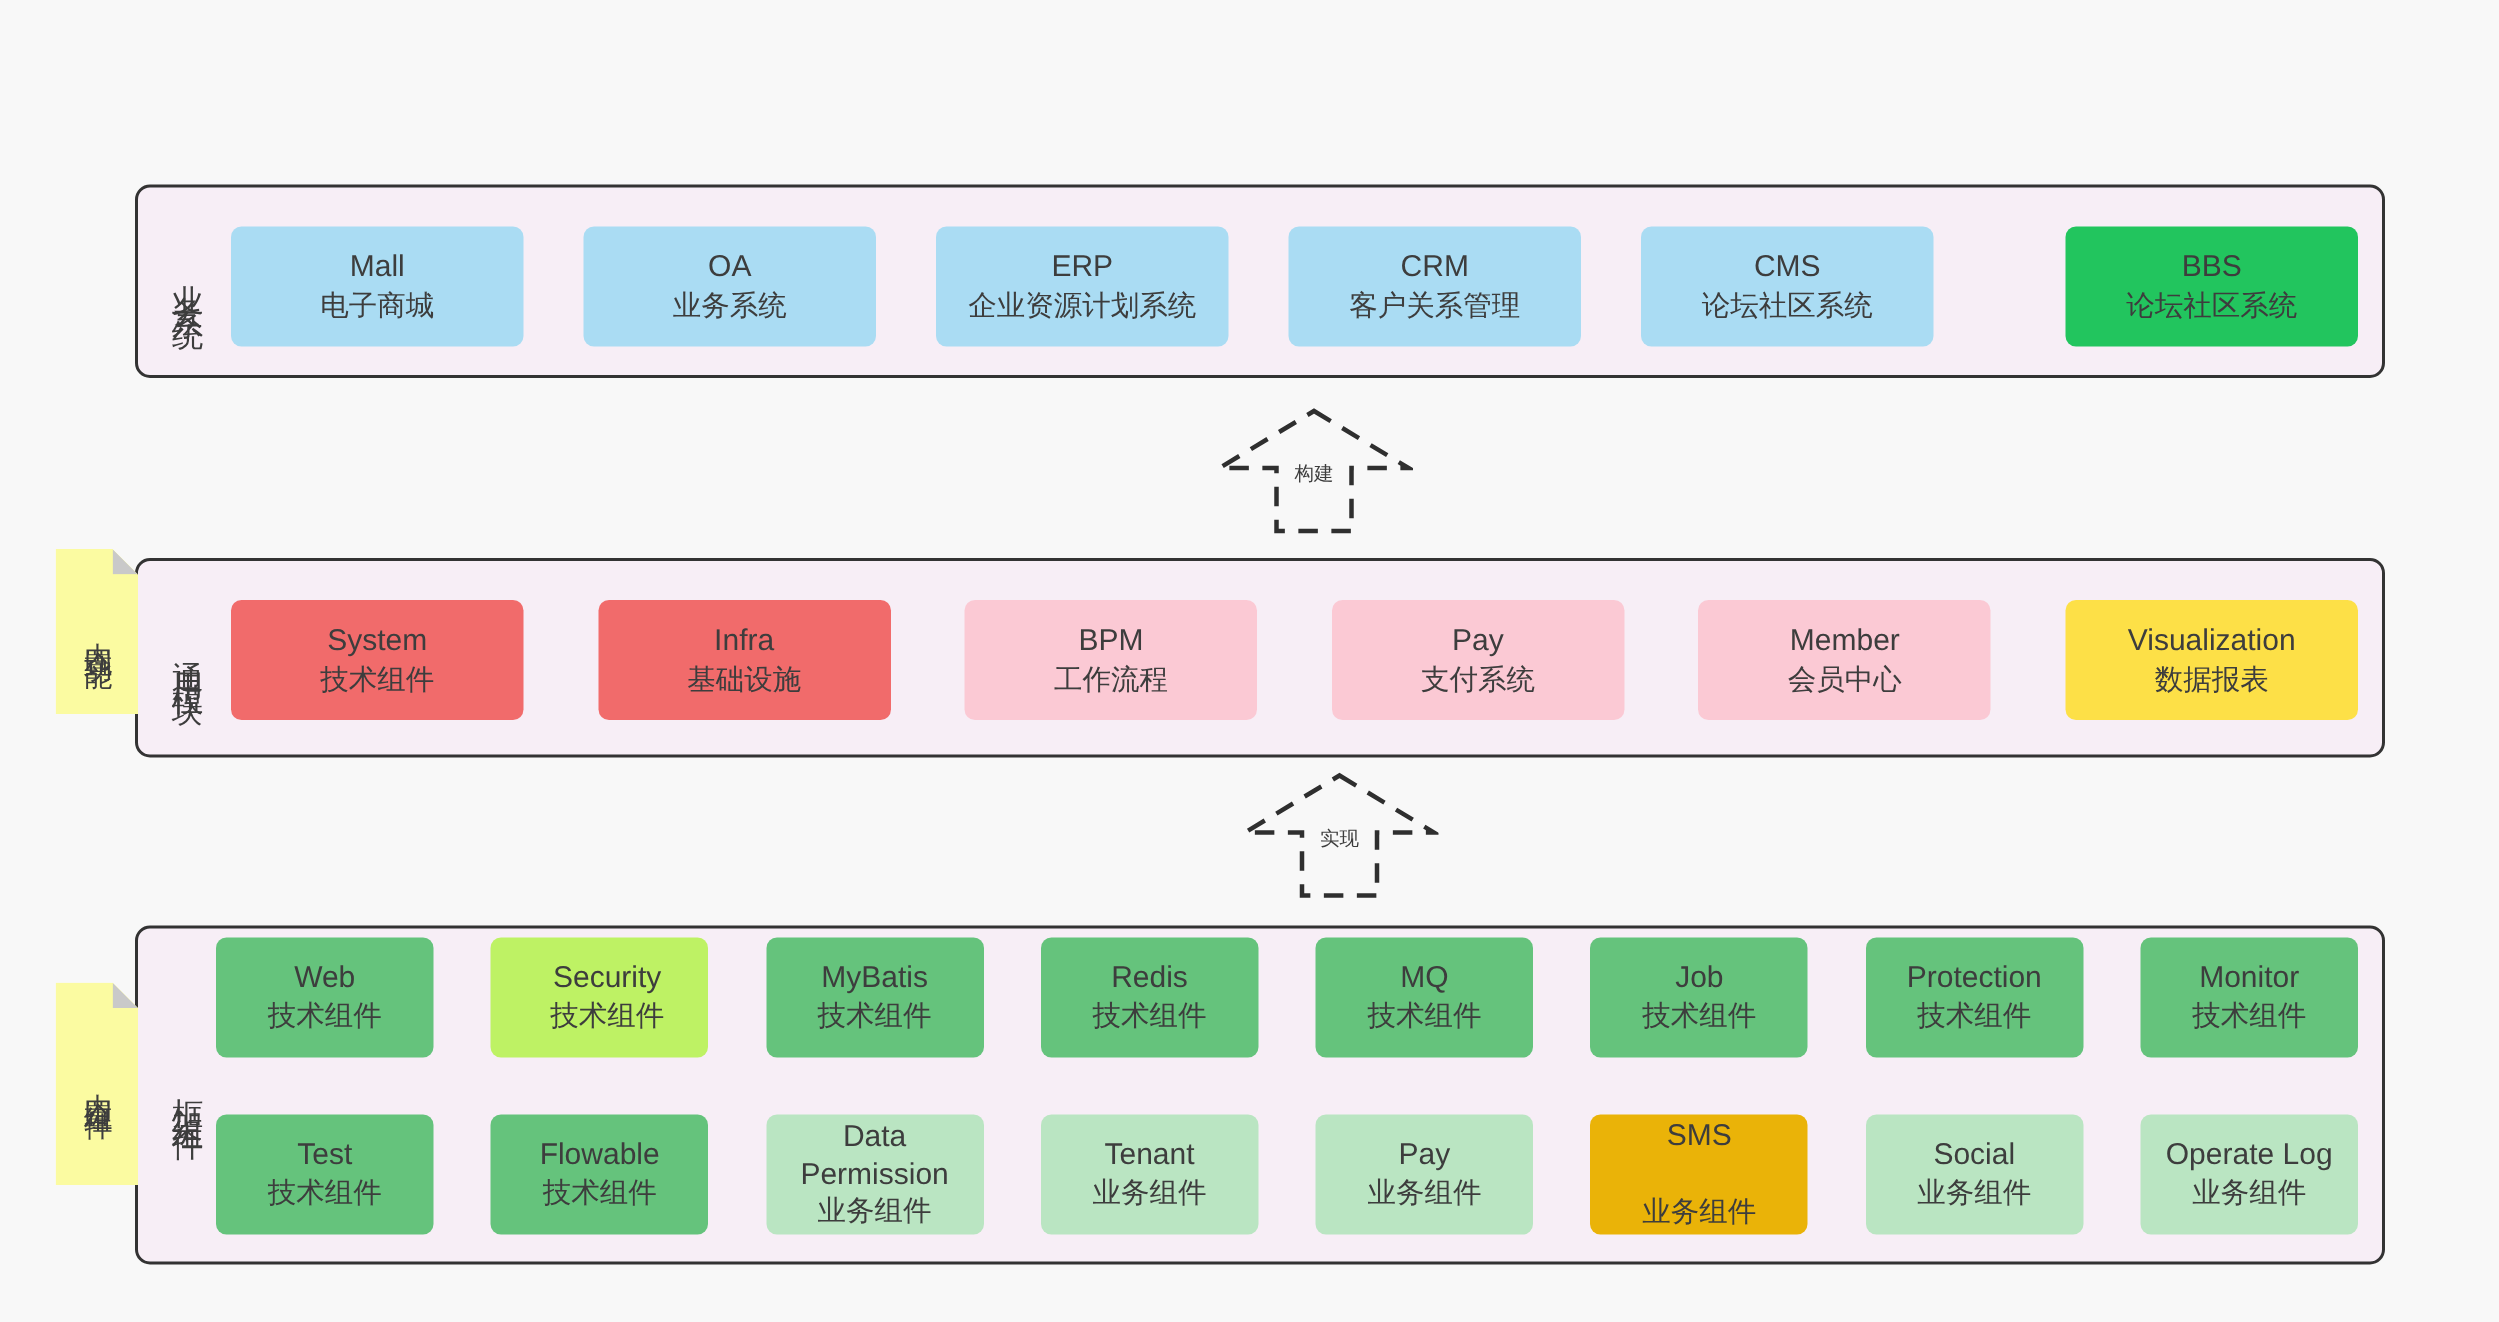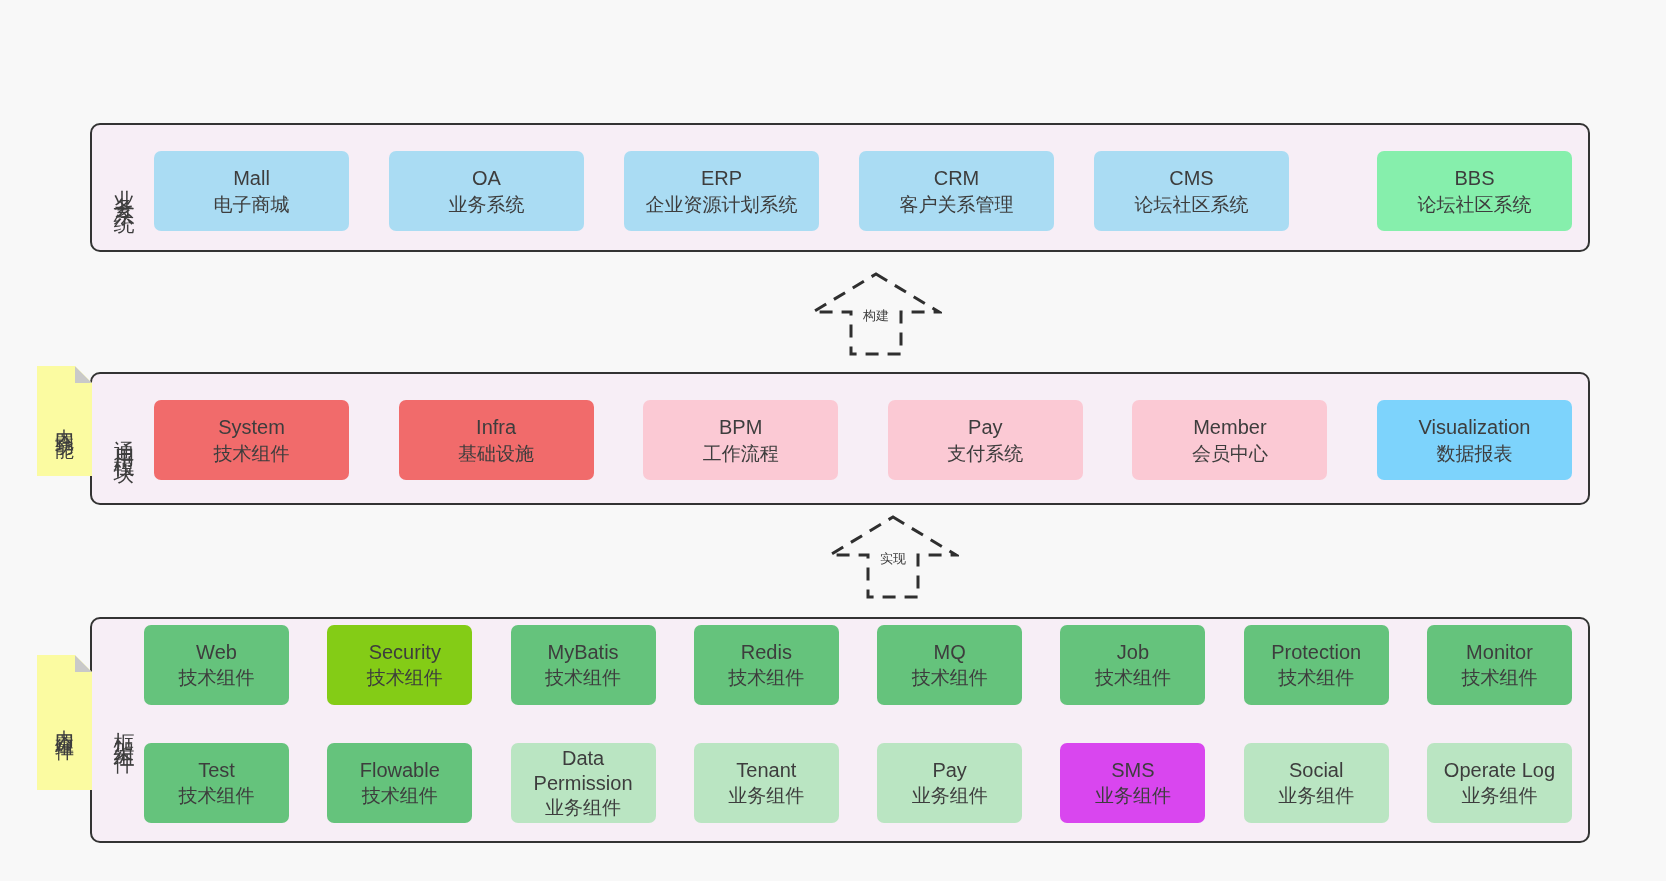--- a/index.html
+++ b/index.html
@@ -143,21 +143,21 @@
           <div class="box-subtitle">企业资源计划系统</div>
         </div>
         <div class="box box-lg" style="background: rgb(170, 220, 243);">
           <div class="box-title">CRM</div>
           <div class="box-subtitle">客户关系管理</div>
         </div>
         <div class="box box-lg" style="background: rgb(170, 220, 243);">
           <div class="box-title">CMS</div>
           <div class="box-subtitle">论坛社区系统</div>
         </div>
-        <div class="box box-lg" style="background: #86efac; margin-left: 48px;">
+        <div class="box box-lg" style="background: #22c55e; margin-left: 48px;">
           <div class="box-title">BBS</div>
           <div class="box-subtitle">论坛社区系统</div>
         </div>
       </div>
   </section>
 
   <div class="arrow arrow-1">
     <svg viewBox="0 0 132 86" width="132" height="86">
       <polygon points="66,3 129,41 91,41 91,83 41,83 41,41 3,41" fill="none" stroke="#2f2f2f" stroke-width="3" stroke-dasharray="13 9"></polygon>
     </svg>
@@ -180,21 +180,21 @@
           <div class="box-subtitle">工作流程</div>
         </div>
         <div class="box box-lg" style="background: rgb(251, 201, 212);">
           <div class="box-title">Pay</div>
           <div class="box-subtitle">支付系统</div>
         </div>
         <div class="box box-lg" style="background: rgb(251, 201, 212);">
           <div class="box-title">Member</div>
           <div class="box-subtitle">会员中心</div>
         </div>
-        <div class="box box-lg" style="background: #7dd3fc;">
+        <div class="box box-lg" style="background: #fde047;">
           <div class="box-title">Visualization</div>
           <div class="box-subtitle">数据报表</div>
         </div>
       </div>
   </section>
   <div class="note note-modules">
     <span class="note-fold"></span>
     <span class="note-text">内置功能</span>
   </div>
 
@@ -205,21 +205,21 @@
     <span class="arrow-label">实现</span>
   </div>
 
   <section class="layer layer-framework">
     <div class="layer-label">框架组件</div>
     <div class="box-row row-f1">
         <div class="box box-sm" style="background: rgb(101, 195, 124);">
           <div class="box-title">Web</div>
           <div class="box-subtitle">技术组件</div>
         </div>
-        <div class="box box-sm" style="background: #84cc16; padding-left: 16px;">
+        <div class="box box-sm" style="background: #bef264; padding-left: 16px;">
           <div class="box-title">Security</div>
           <div class="box-subtitle">技术组件</div>
         </div>
         <div class="box box-sm" style="background: rgb(101, 195, 124);">
           <div class="box-title">MyBatis</div>
           <div class="box-subtitle">技术组件</div>
         </div>
         <div class="box box-sm" style="background: rgb(101, 195, 124);">
           <div class="box-title">Redis</div>
           <div class="box-subtitle">技术组件</div>
@@ -255,21 +255,21 @@
           <div class="box-subtitle">业务组件</div>
         </div>
         <div class="box box-sm" style="background: rgb(186, 229, 194);">
           <div class="box-title">Tenant</div>
           <div class="box-subtitle">业务组件</div>
         </div>
         <div class="box box-sm" style="background: rgb(186, 229, 194);">
           <div class="box-title">Pay</div>
           <div class="box-subtitle">业务组件</div>
         </div>
-        <div class="box box-sm" style="background: #d946ef;">
+        <div class="box box-sm" style="background: #eab308; justify-content: space-between;">
           <div class="box-title">SMS</div>
           <div class="box-subtitle">业务组件</div>
         </div>
         <div class="box box-sm" style="background: rgb(186, 229, 194);">
           <div class="box-title">Social</div>
           <div class="box-subtitle">业务组件</div>
         </div>
         <div class="box box-sm" style="background: rgb(186, 229, 194);">
           <div class="box-title">Operate Log</div>
           <div class="box-subtitle">业务组件</div>

